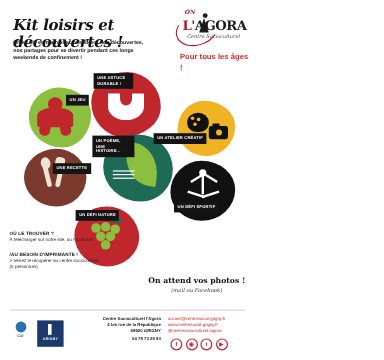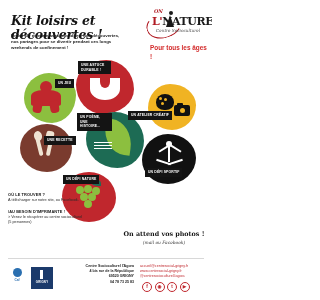--- a/index.html
+++ b/index.html
@@ -191,21 +191,21 @@
 <div class="poster">
 
   <div class="title">Kit loisirs et découvertes !</div>
   <div class="subtitle">Un kit clé en main avec nos idées, nos découvertes, nos partages pour se divertir pendant ces longs weekends de confinement !</div>
 
   <div class="logo">
     <div class="logo-swoosh"></div>
     <div class="logo-head"></div>
     <div class="logo-fig"></div>
     <div class="logo-on">ON</div>
-    <div class="logo-main"><span class="red">L'</span><span>NATURE</span></div>
+    <div class="logo-main"><span class="red">L'</span><span>AGORA</span></div>
     <div class="logo-sub">Centre Socioculturel</div>
   </div>
 
   <div class="pour-tous">Pour tous les âges !</div>
 
   <div class="blob b-green">
     <div class="blob-shape"></div>
     <div class="glyph">
       <div class="meeple-head"></div>
         <div class="meeple-body"></div>

